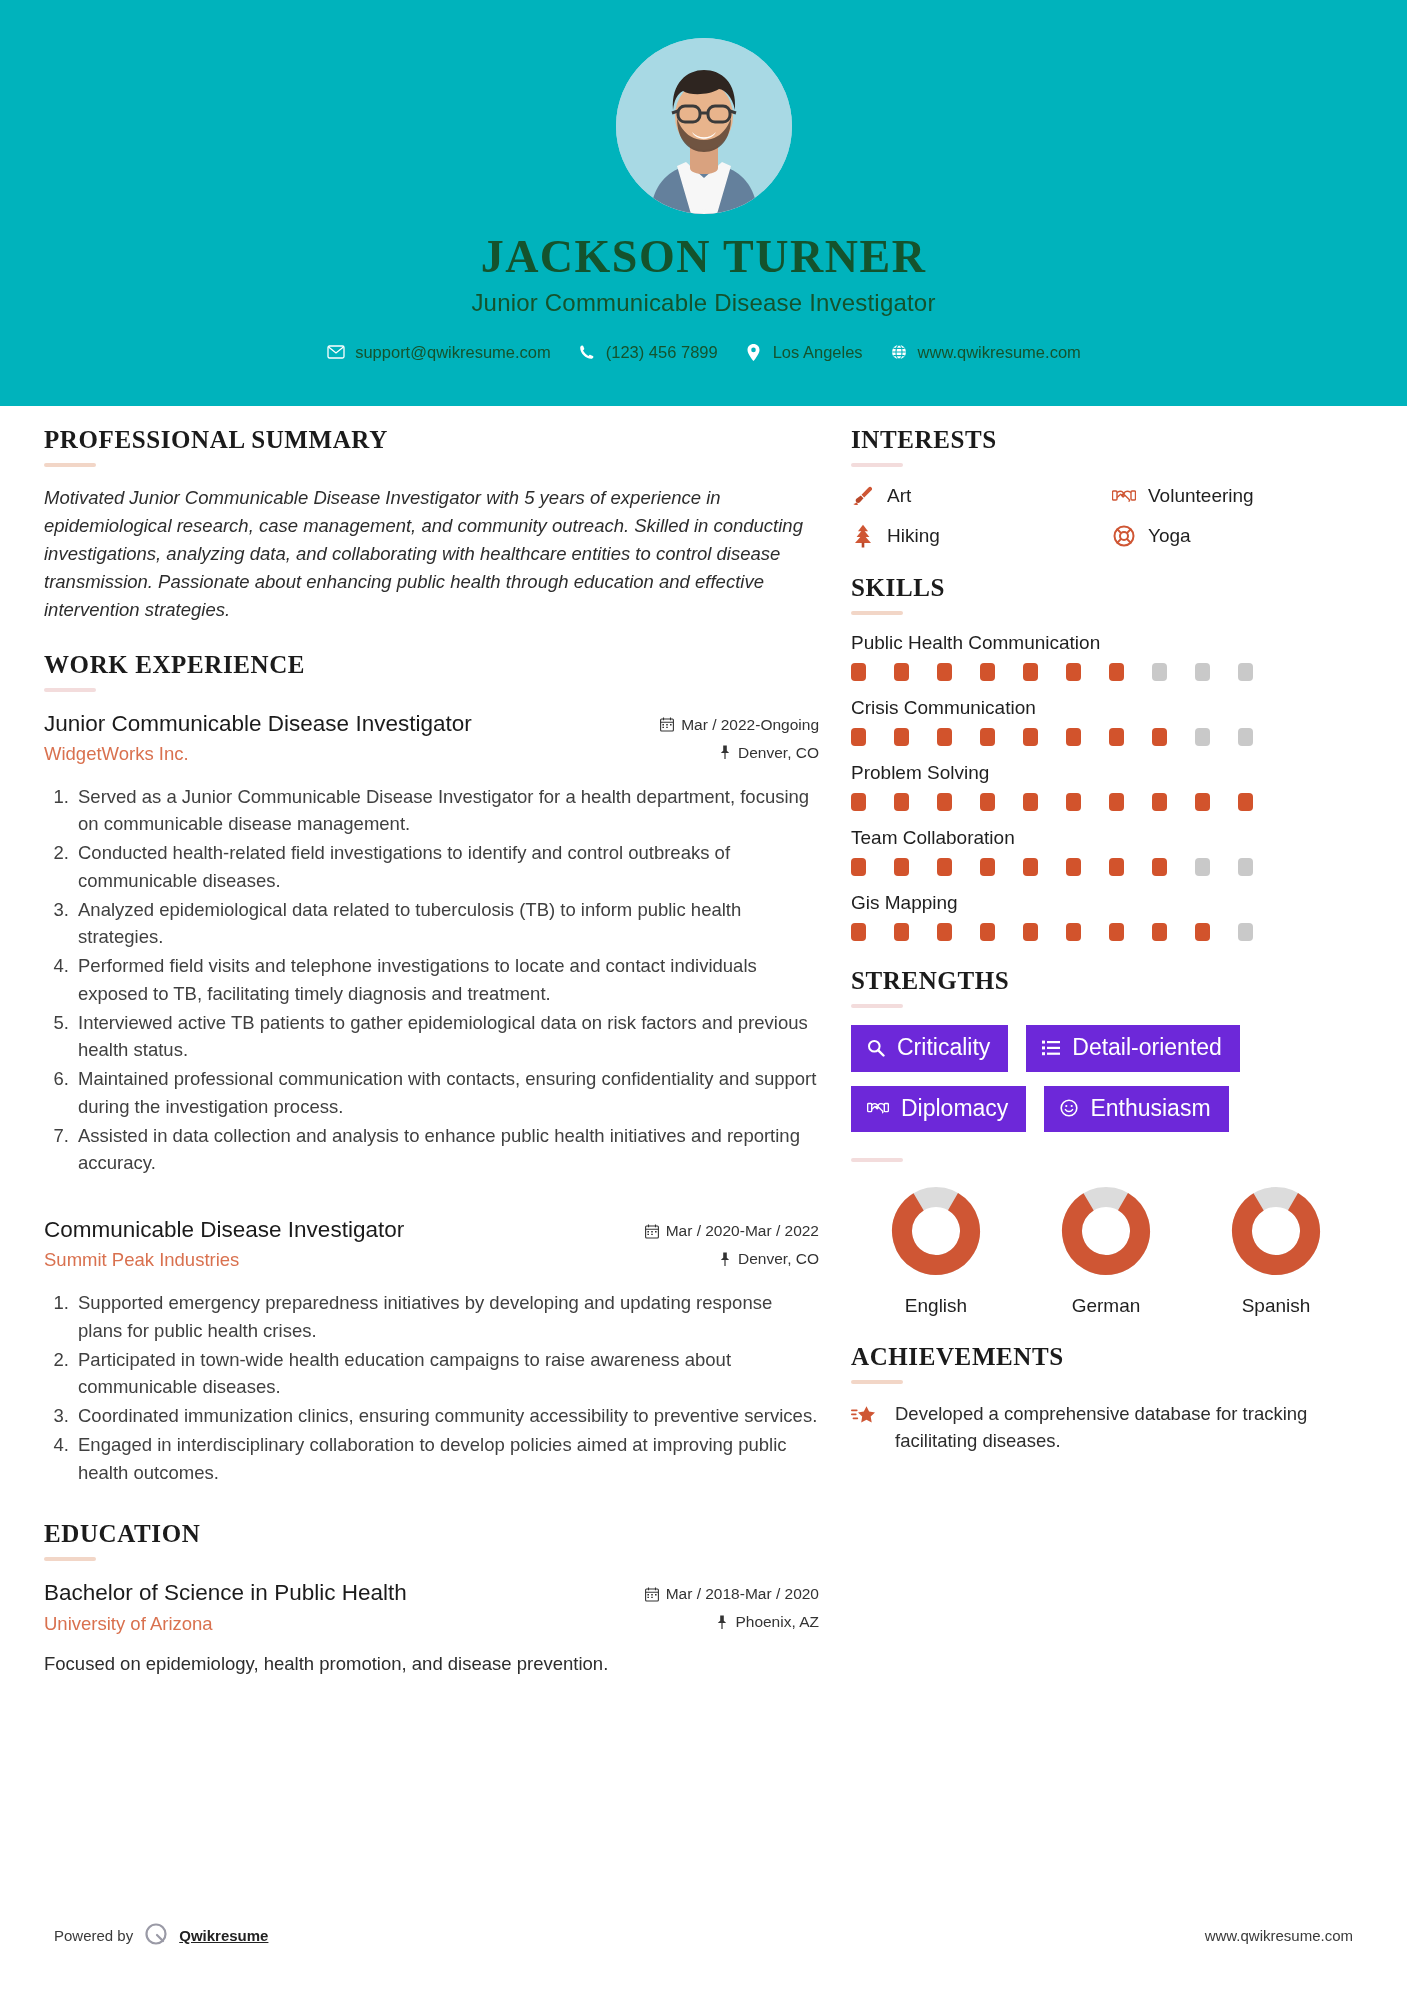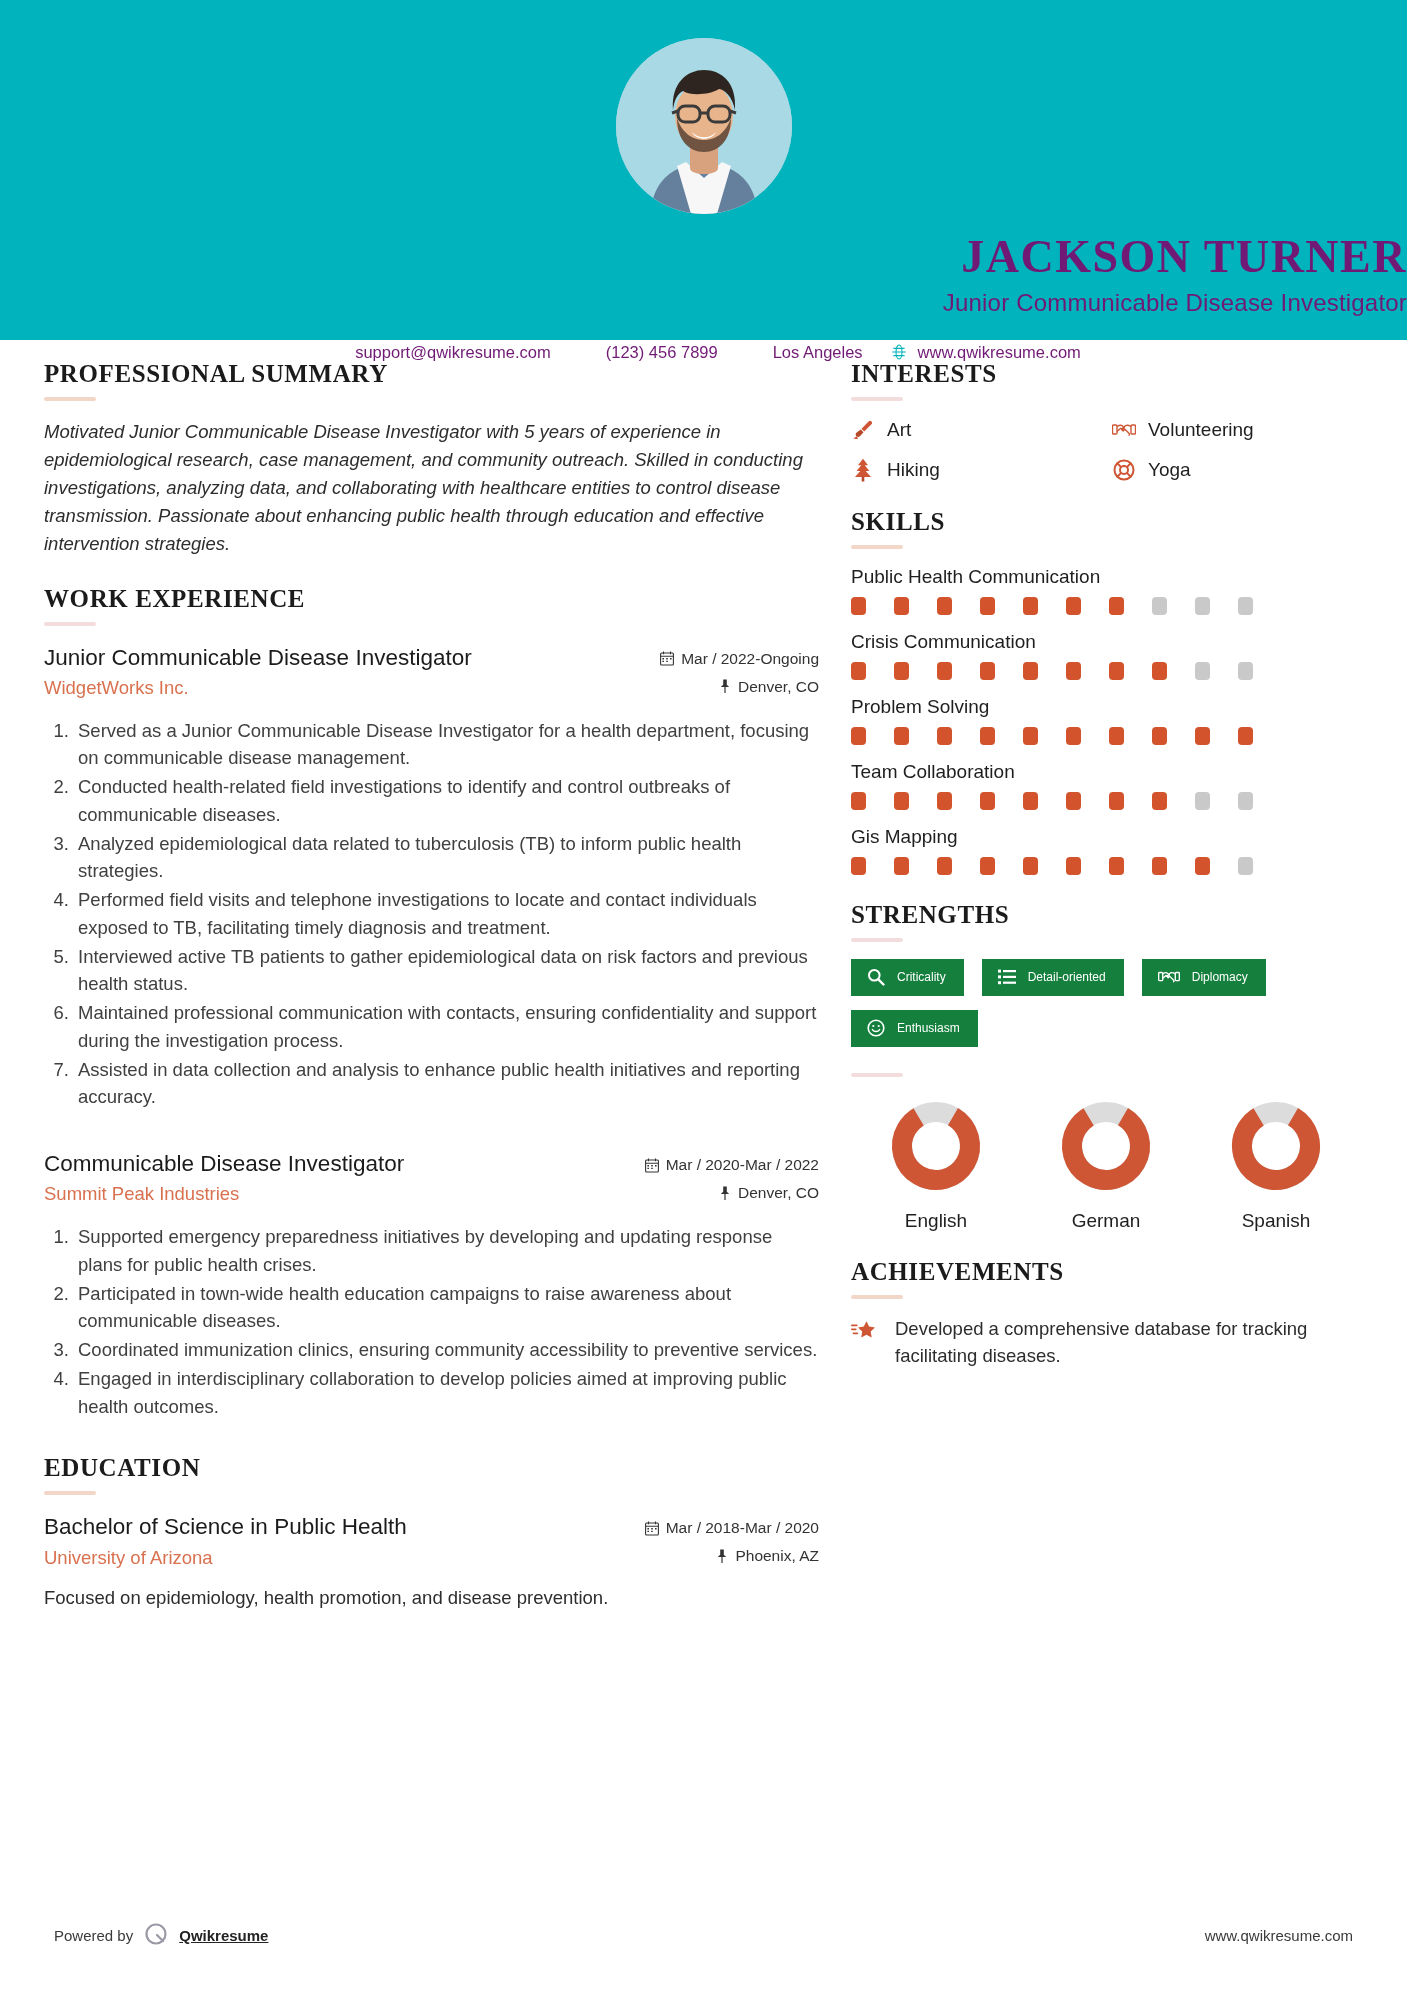--- a/index.html
+++ b/index.html
@@ -6,24 +6,24 @@
   html, body {
     width: 1407px;
     background: #ffffff;
     font-family: "Liberation Sans", sans-serif;
   }
   body { width: 1407px; min-height: 1990px; position: relative; }
 
   
   .header {
     background: #00b3bc;
-    height: 340px;
+    height: 406px;
     padding-top: 38px;
-    text-align: right;
-    color: #701a75;
+    text-align: center;
+    color: #14532d;
   }
   .avatar-wrap {
     width: 176px; height: 176px;
     margin: 0 auto 18px auto;
     border-radius: 50%;
     background: #a8d9e4;
     overflow: hidden;
     position: relative;
   }
   .avatar-svg { display:block; width:176px; height:176px; }
@@ -158,23 +158,23 @@
     grid-template-columns: 1fr 1fr;
     row-gap: 16px;
     column-gap: 10px;
   }
   .interest { display: flex; align-items: center; gap: 12px; font-size: 19px; color: #1f1f1f; }
   .interest .i-icon { width: 24px; height: 24px; display:inline-flex; align-items:center; justify-content:center; }
 
   
   .tags { display: flex; flex-wrap: wrap; gap: 14px 18px; }
   .tag {
-    background: #15803d;
+    background: #6d28d9;
     color: #fff;
-    font-size: 12px;
+    font-size: 23px;
     padding: 9px 18px 10px 16px;
     display: inline-flex;
     align-items: center;
     gap: 12px;
     line-height: 1.2;
   }
   .tag .t-icon { display:inline-flex; align-items:center; }
 
   
   .langs { display: flex; gap: 0; margin-top: 6px; }

